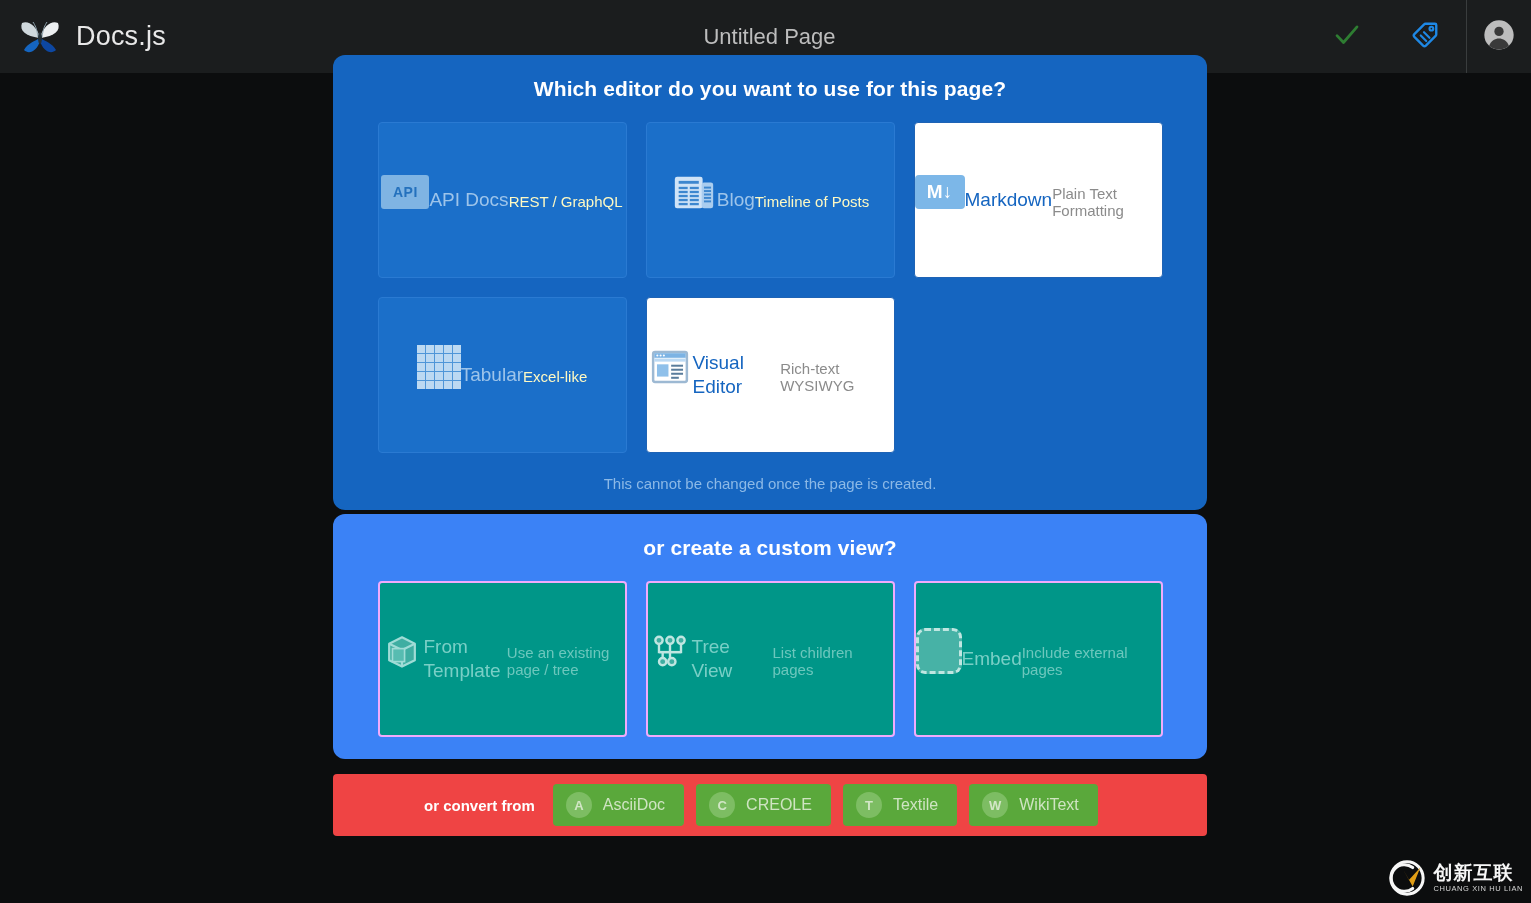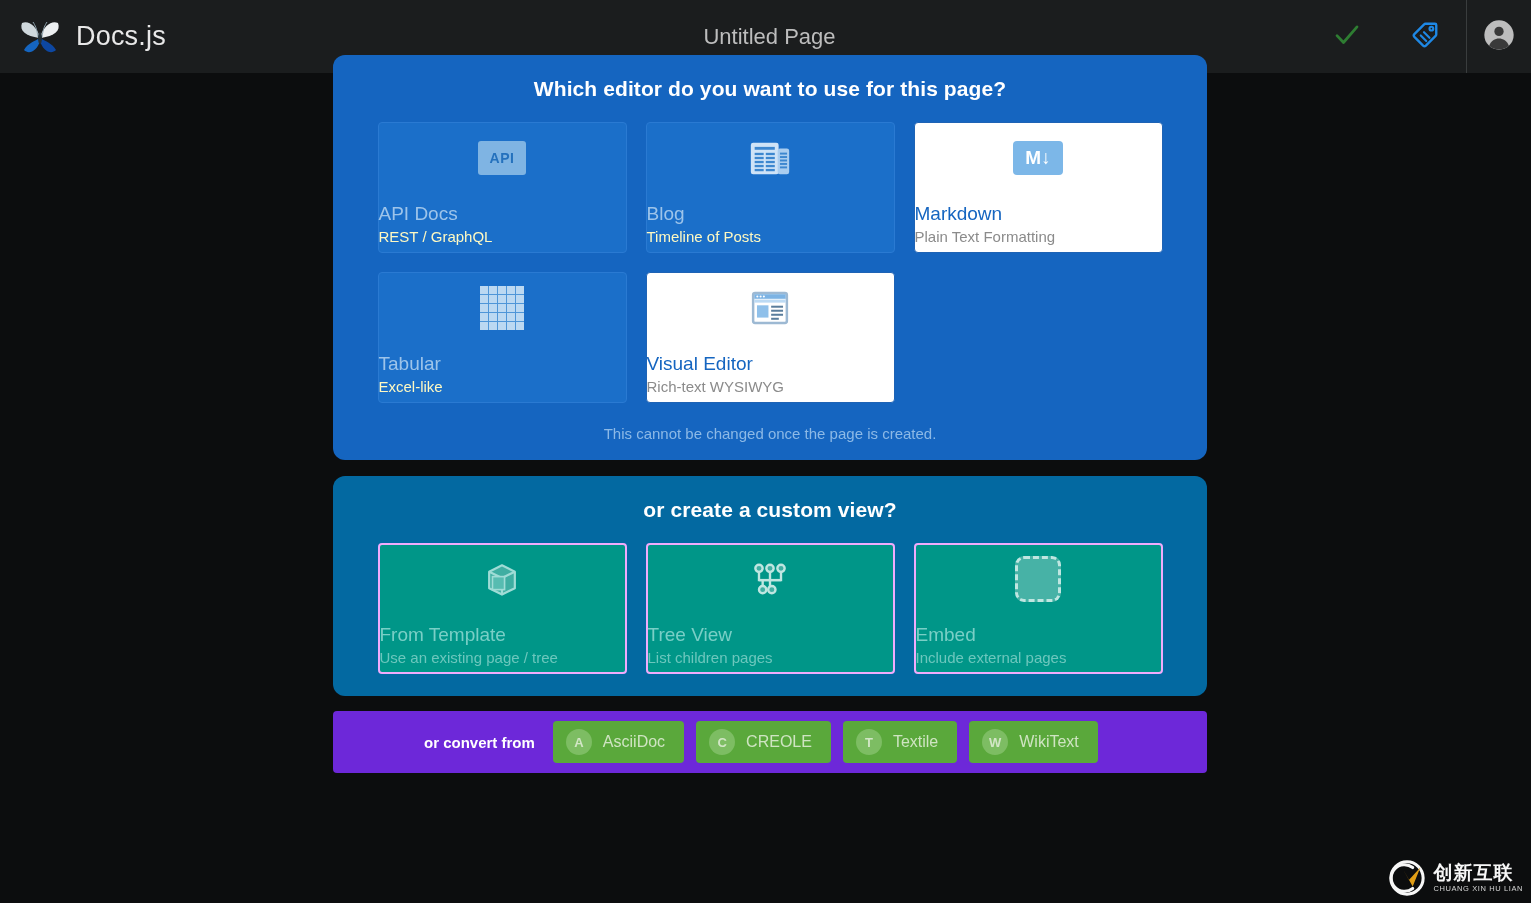--- a/index.html
+++ b/index.html
@@ -54,38 +54,38 @@
 
   
   .dialog {
     position: absolute; left: 333px; top: 55px; width: 874px;
     z-index: 10;
   }
 
   .panel { border-radius: 12px; }
 
   .panel-blue  { background: #1565c0; padding: 22px 0 18px; }
-  .panel-teal  { background: #0369a1; padding: 22px 0 22px; margin-top: 16px; }
-  .panel-green { background: #6d28d9; margin-top: 15px; height: 62px;
+  .panel-teal  { background: #3b82f6; padding: 22px 0 22px; margin-top: 4px; }
+  .panel-green { background: #ef4444; margin-top: 15px; height: 62px;
                  display: flex; align-items: center; padding: 0 14px; border-radius: 4px; }
 
   .panel-heading {
     text-align: center; color: #ffffff;
     font-size: 21px; font-weight: 700; letter-spacing: .1px;
     margin-bottom: 21px;
   }
 
   .card-grid {
     display: grid; grid-template-columns: repeat(3, 249px);
     gap: 19px; justify-content: center;
   }
 
   .card {
-    height: 131px; border-radius: 4px;
-    display: flex; flex-direction: column; justify-content: center;
+    height: 156px; border-radius: 4px;
+    display: flex; flex-direction: row; align-items: center; justify-content: center;
     cursor: pointer; user-select: none; position: relative;
   }
   .card .icon-wrap {
     height: 56px; display: flex; align-items: center; justify-content: center;
     margin-bottom: 16px;
   }
   .card .c-title { font-size: 19px; font-weight: 400; line-height: 1.25; }
   .card .c-sub   { font-size: 15px; font-weight: 400; margin-top: 3px; }
 
   

